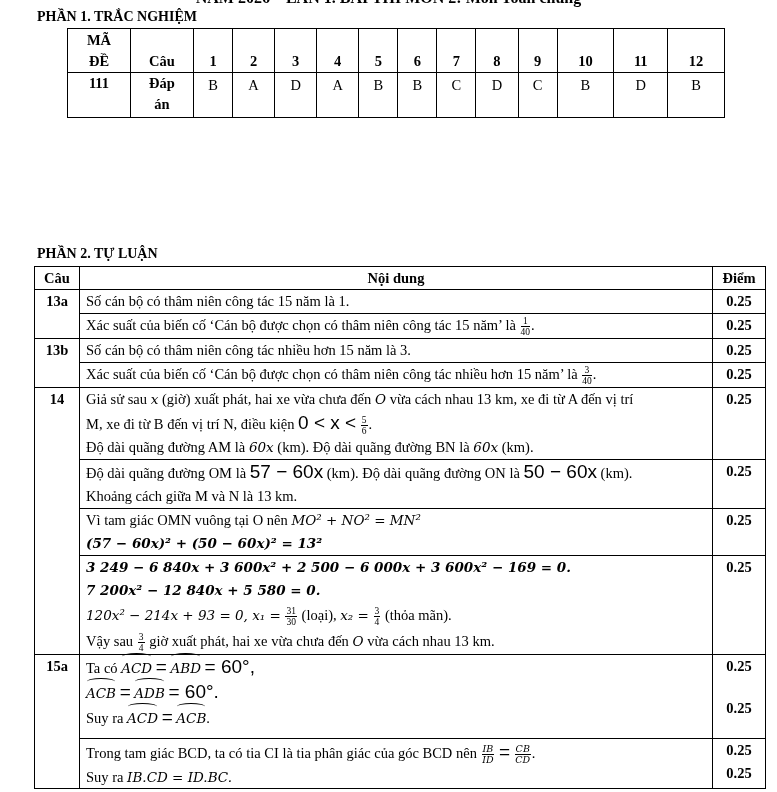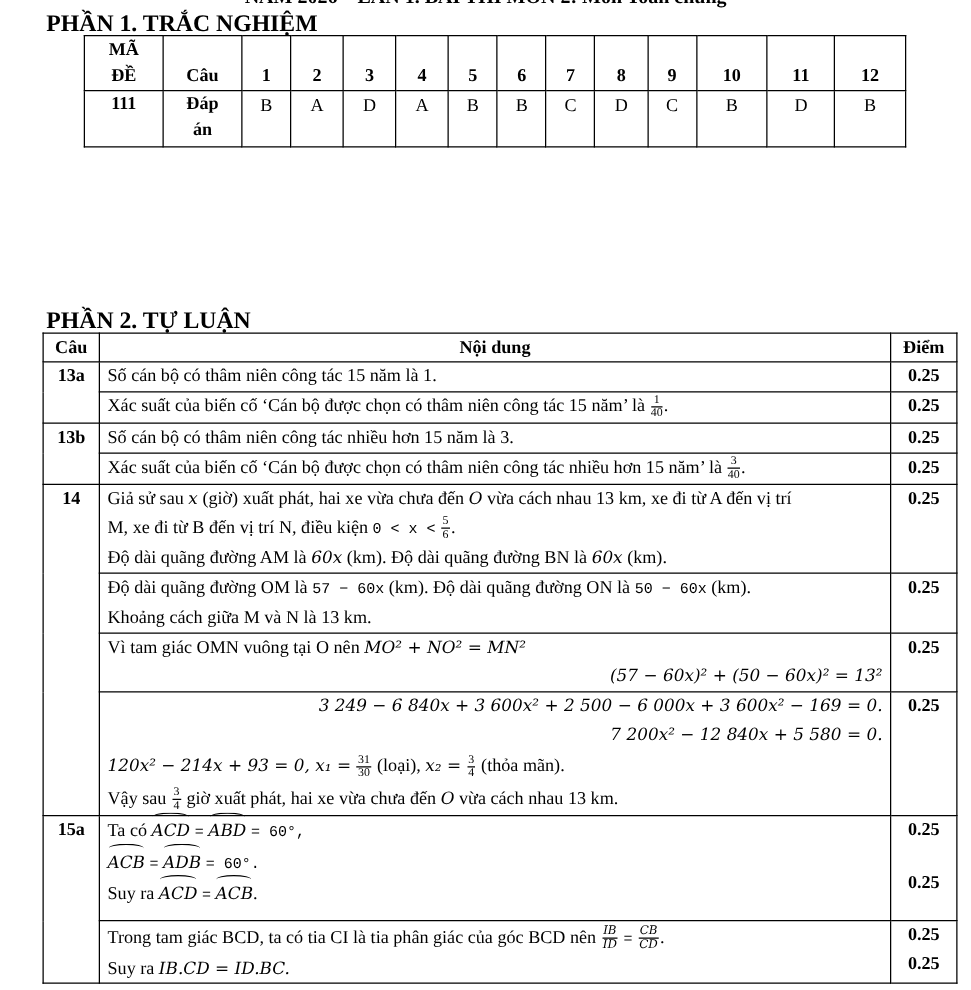--- a/index.html
+++ b/index.html
@@ -1,39 +1,39 @@
 <!DOCTYPE html>
 <html><head>
 <meta charset="utf-8">
 <style>
   html, body { margin:0; padding:0; background:#ffffff; }
   body { width:777px; height:792px; overflow:hidden; position:relative;
          font-family:"Liberation Serif","DejaVu Serif",serif; color:#000; font-size:14.5px; }
   .cut-header { position:absolute; top:-11px; left:0; width:777px; text-align:center;
                 font-weight:bold; font-size:16px; white-space:nowrap; }
-  .sec-title { position:absolute; left:37px; font-weight:bold; font-size:19px; }
+  .sec-title { position:absolute; left:37px; font-weight:bold; font-size:14px; }
   table { border-collapse:collapse; position:absolute; }
   td, th { border:1px solid #000; padding:0; }
   
   #t1 { left:67px; top:28px; width:658px; }
   #t1 td { text-align:center; vertical-align:top; font-size:14.5px; line-height:21px; }
   #t1 td.b { font-weight:bold; }
   #t1 tr.hdr td { vertical-align:bottom; font-weight:bold; height:43px; }
   #t1 tr.row td { height:42px; }
   #t1 td.ans { padding-top:2px; }
   
   #t2 { left:34px; top:266px; width:732px; }
   #t2 td { vertical-align:top; font-size:14.5px; line-height:23px; }
   #t2 td.cau { width:44px; text-align:center; font-weight:bold; }
   #t2 td.diem { width:52px; text-align:center; font-weight:bold; }
   #t2 td.nd { padding:0 6px; }
   #t2 th { font-weight:bold; font-size:14.5px; height:22px; }
-  .center { text-align:right; }
+  .center { text-align:left;font-weight:bold; }
   .m { font-family:"DejaVu Serif","Liberation Serif",serif; font-style:italic; font-size:13.5px; }
-  .mn { font-family:Liberation Mono, monospace; font-size:12px; }
+  .mn { font-family:Liberation Sans, sans-serif; font-size:19px; }
   .frac { display:inline-block; vertical-align:middle; text-align:center; font-size:9.5px; line-height:10px; margin:0 1px; }
   .frac > span { display:block; }
   .frac > span.num { border-bottom:1px solid #000; padding:0 1px; }
   .arc { display:inline-block; position:relative; }
   .arc::before { content:""; position:absolute; left:1px; right:1px; top:-3px; height:6px;
                  border-top:1px solid #000; border-radius:50% 50% 0 0; }
 </style>
 </head>
 <body>
 

